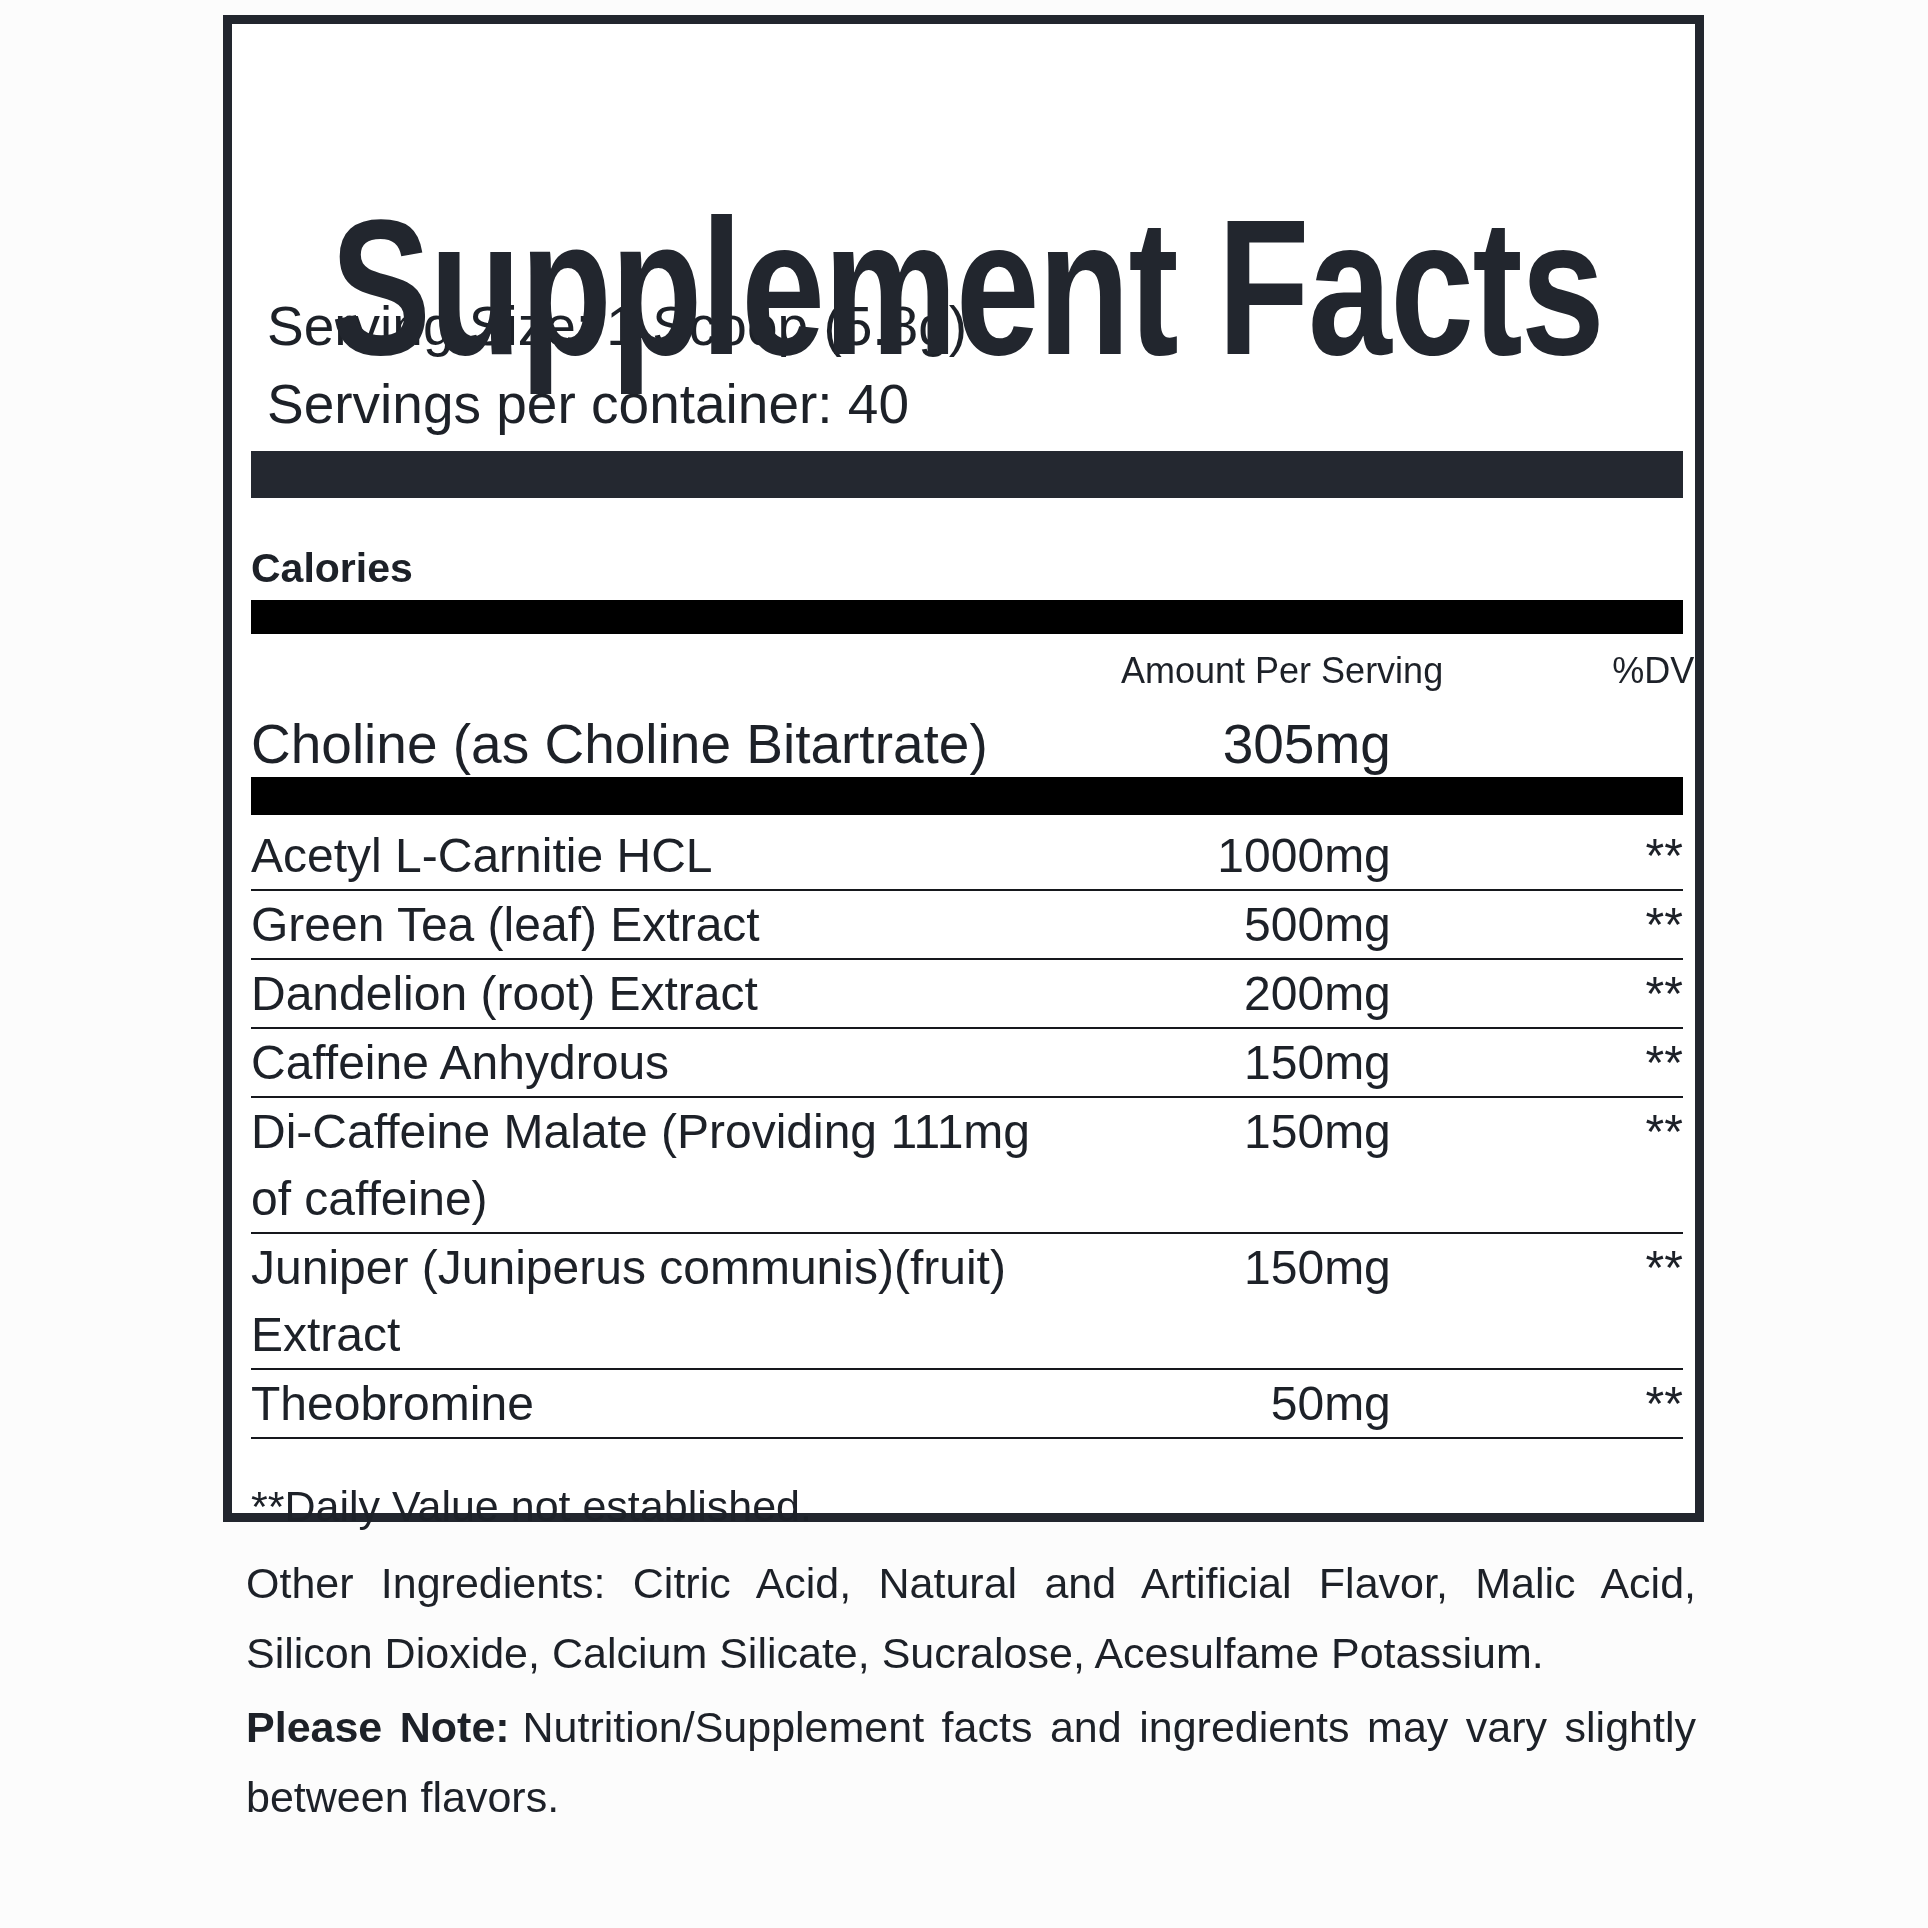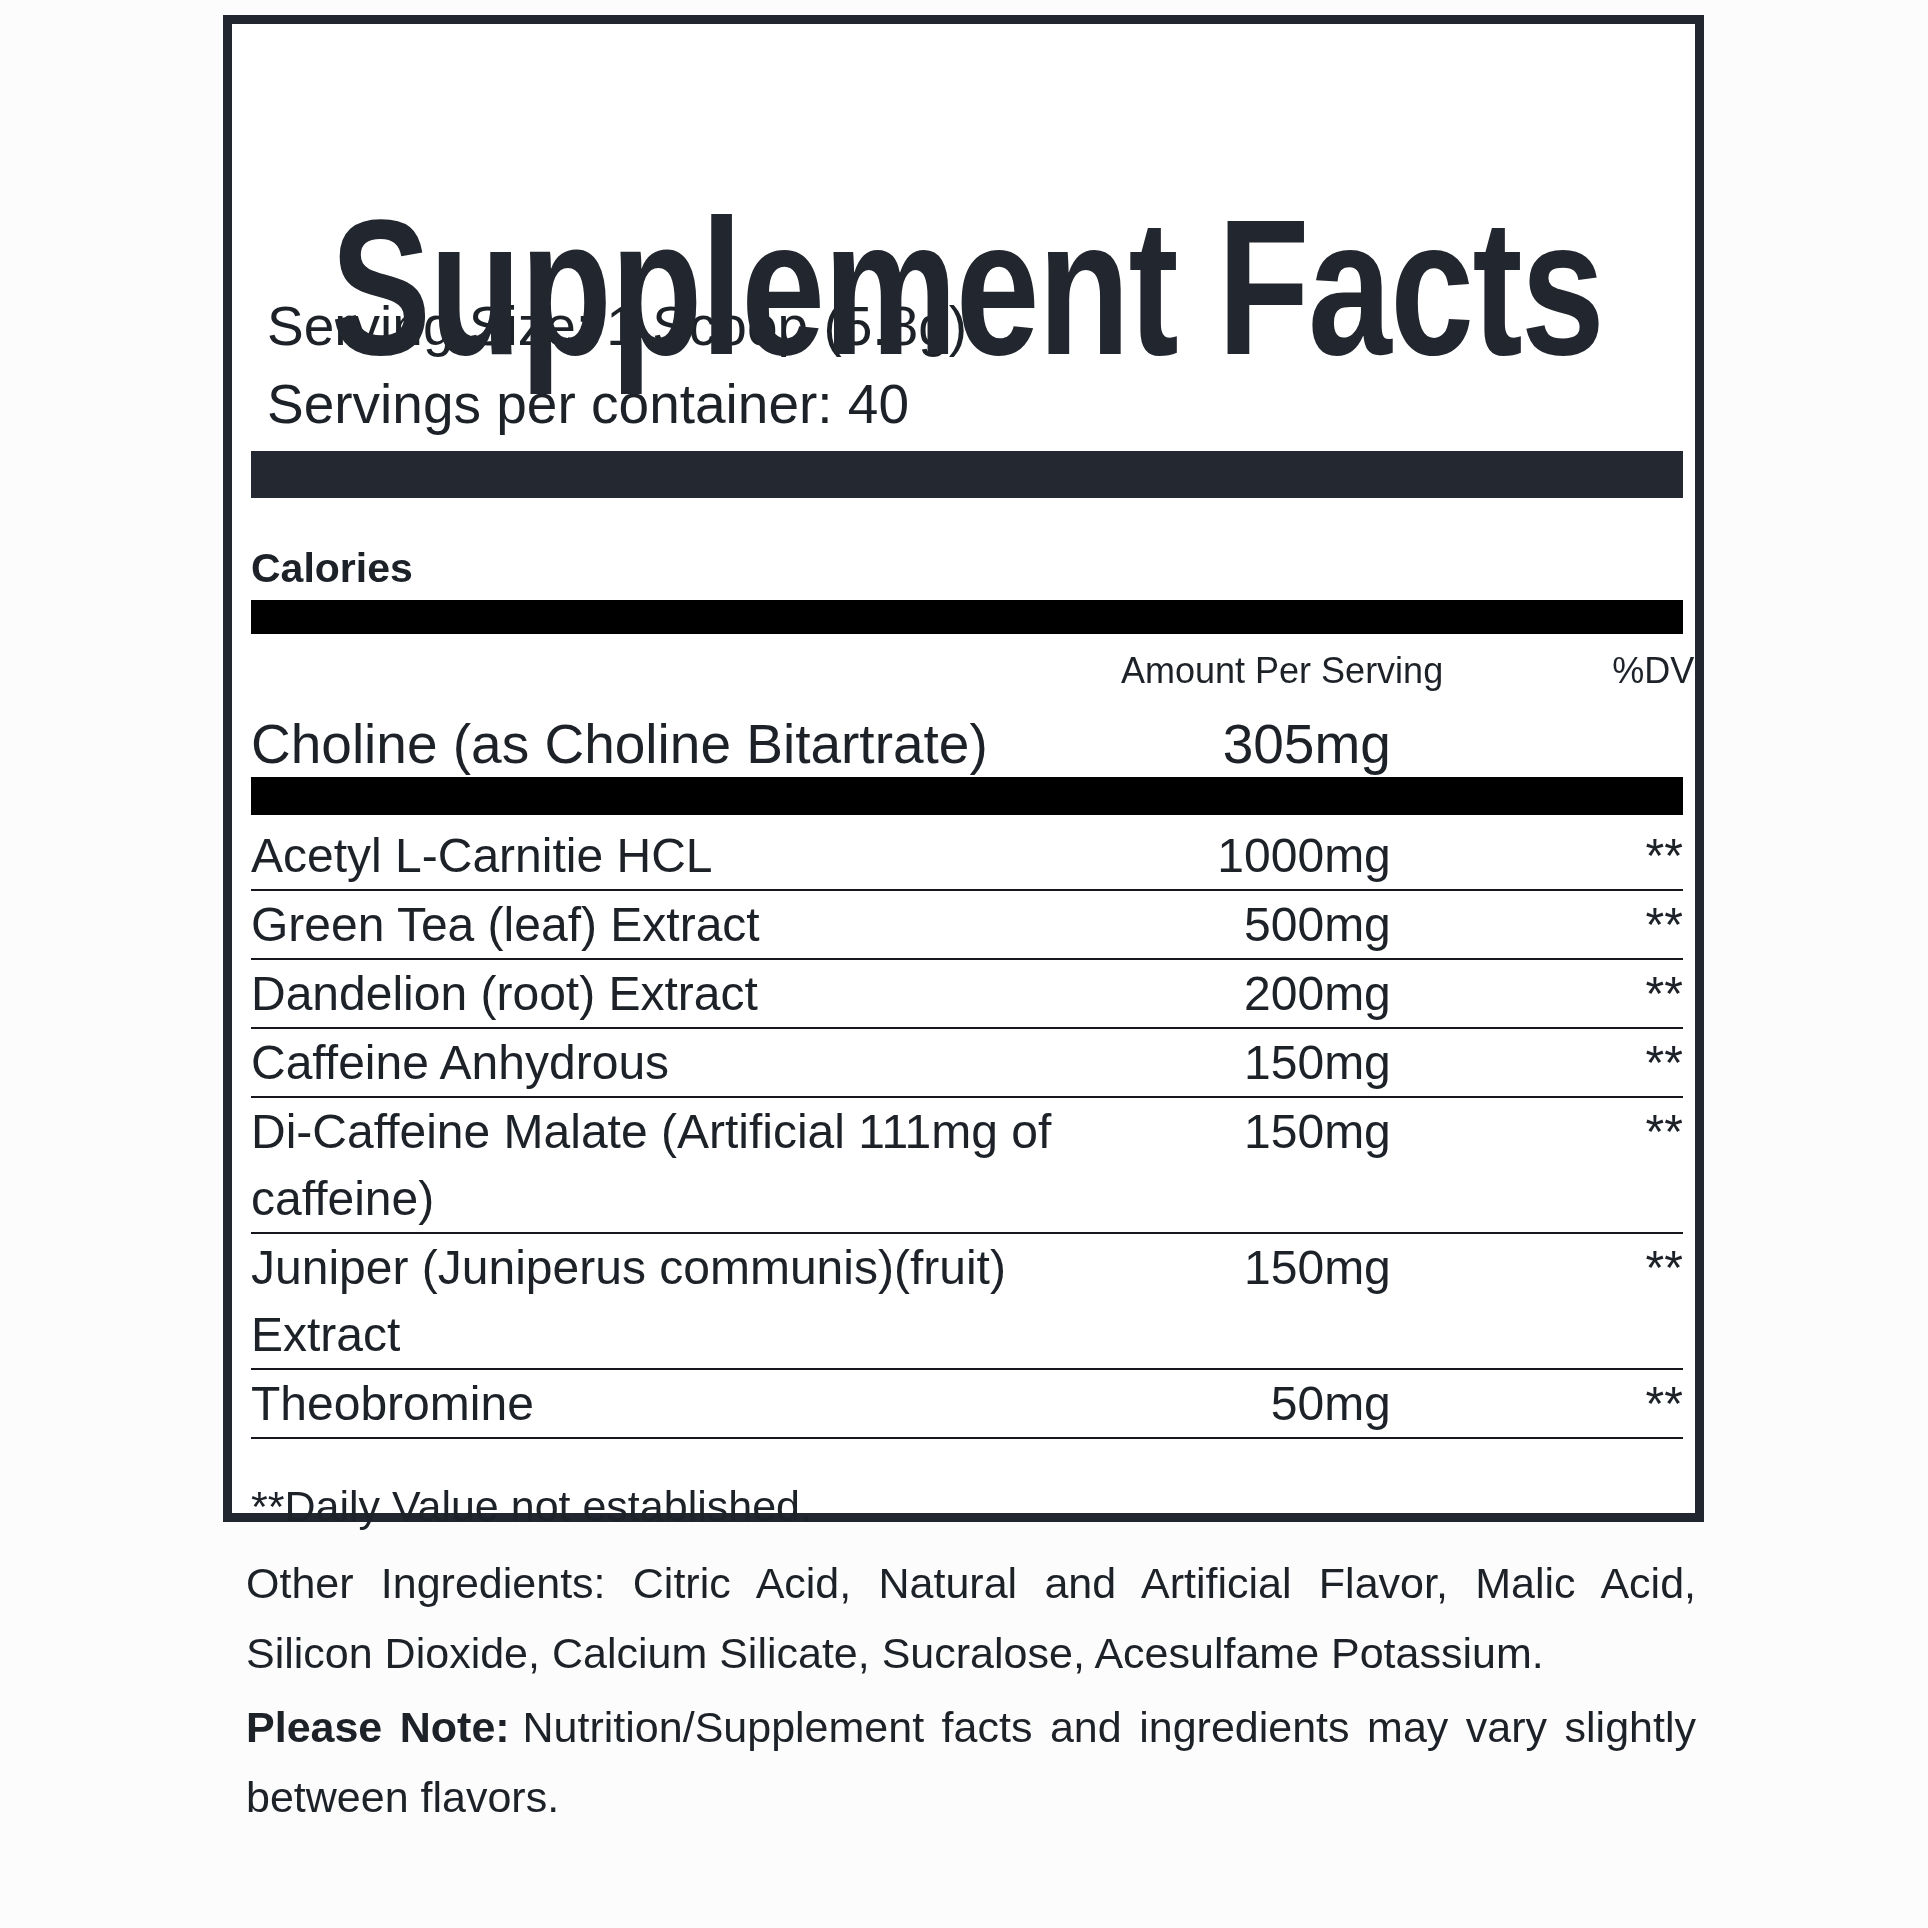--- a/index.html
+++ b/index.html
@@ -112,21 +112,21 @@
         <span class="cell dv">**</span>
       </div>
 
       <div class="grid row">
         <span class="cell name">Caffeine Anhydrous</span>
         <span class="cell amount">150mg</span>
         <span class="cell dv">**</span>
       </div>
 
       <div class="grid row">
-        <span class="cell name">Di-Caffeine Malate (Artificial 111mg of caffeine)</span>
+        <span class="cell name">Di-Caffeine Malate (Providing 111mg of caffeine)</span>
         <span class="cell amount">150mg</span>
         <span class="cell dv">**</span>
       </div>
 
       <div class="grid row">
         <span class="cell name">Juniper (Juniperus communis)(fruit) Extract</span>
         <span class="cell amount">150mg</span>
         <span class="cell dv">**</span>
       </div>
 

